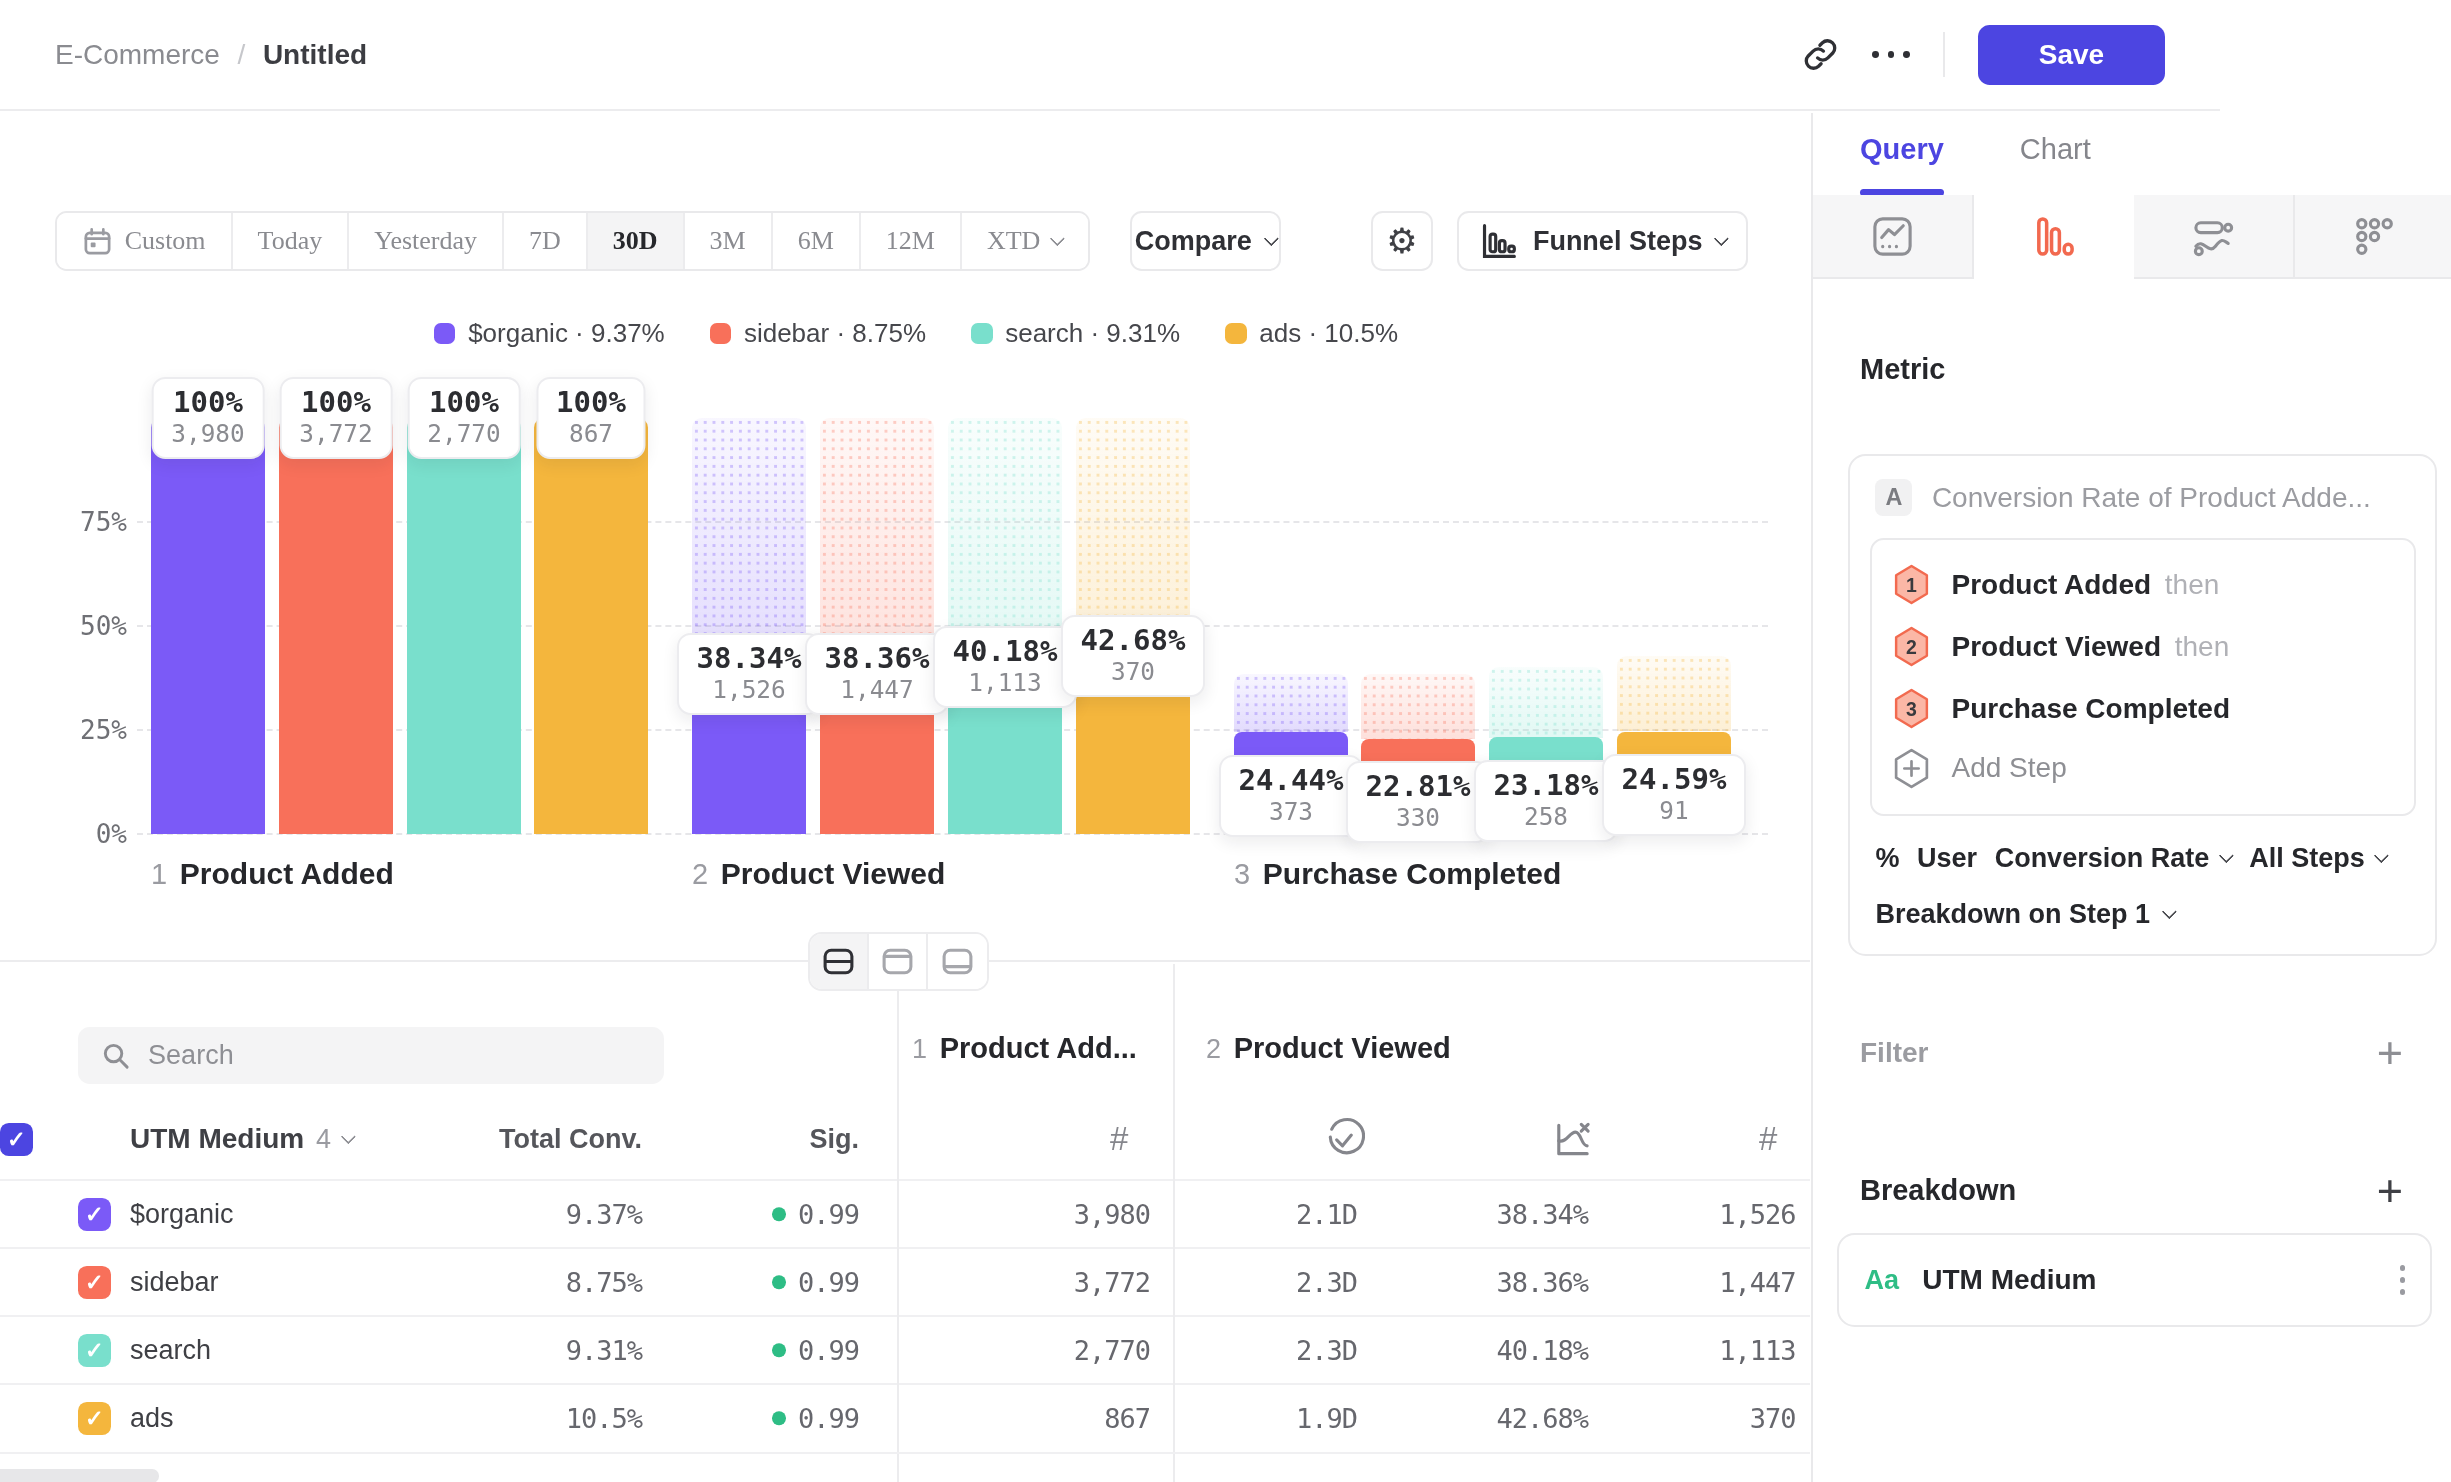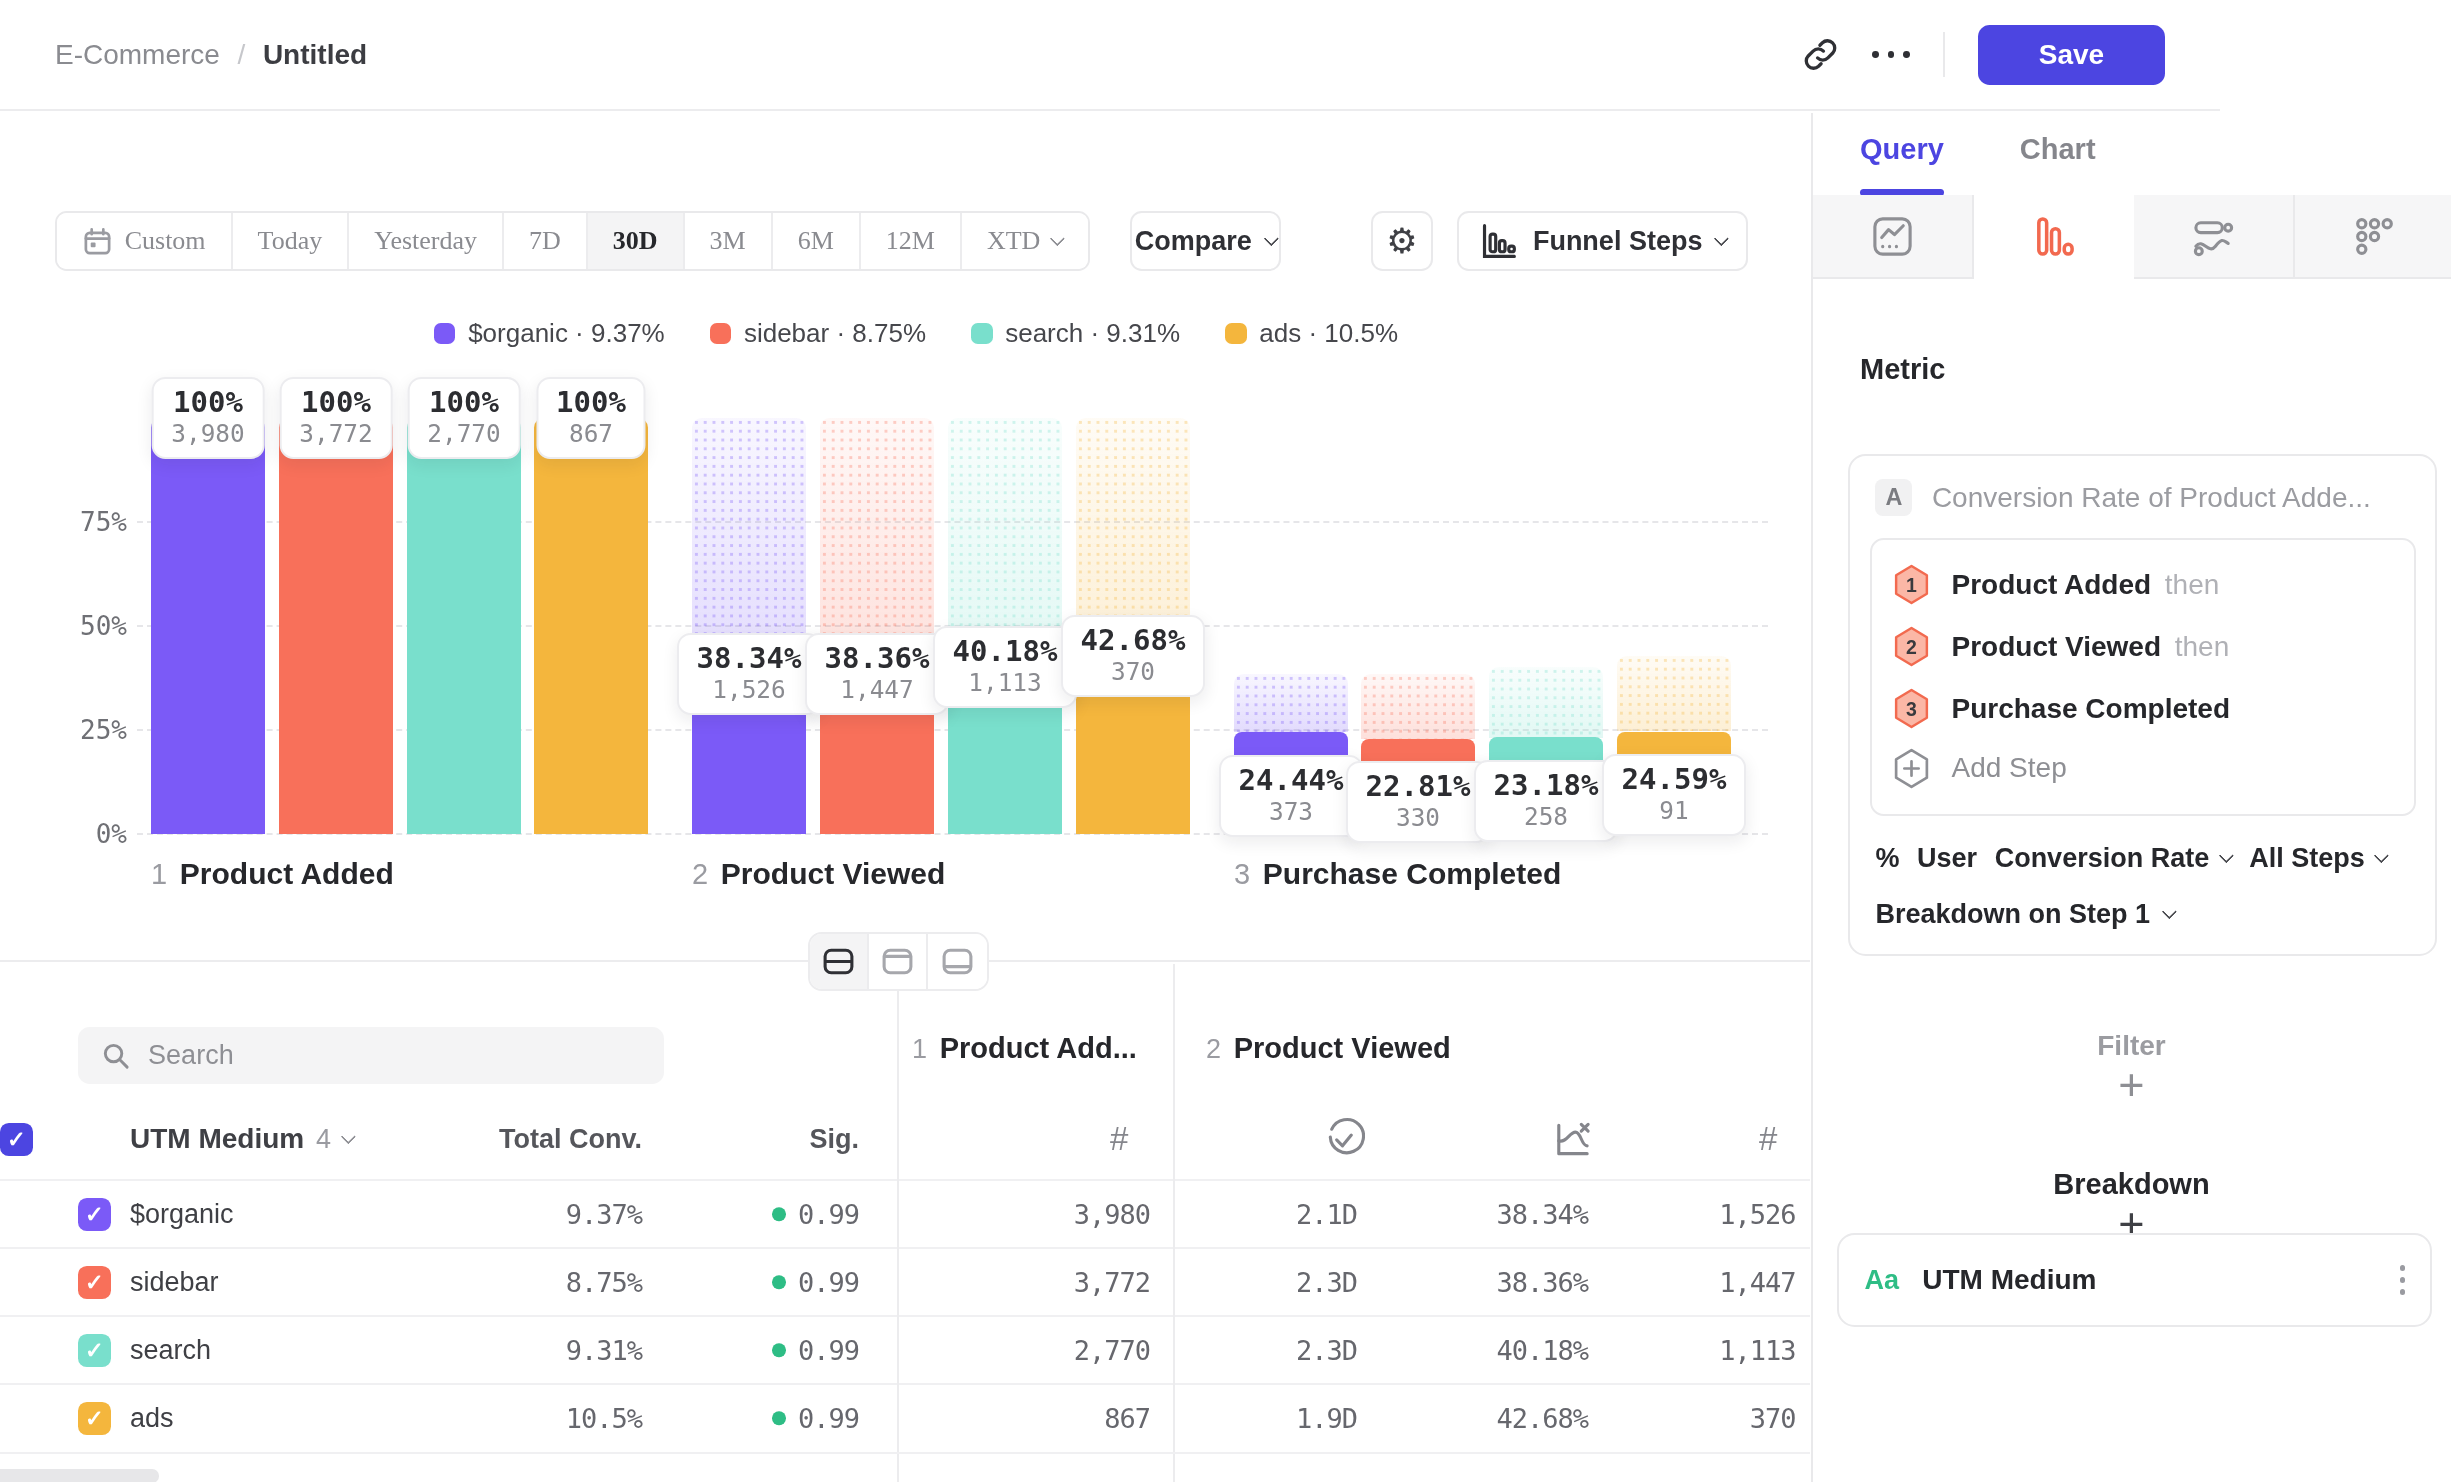--- a/index.html
+++ b/index.html
@@ -84,21 +84,21 @@
   .t-total { right:1168px; } .t-sig { right:951px; } .t-c1 { right:660px; }
   .t-time { right:453px; } .t-conv { right:222px; } .t-cnt { right:14.6px; }
   .sigdot { position:absolute; left:772px; top:50%; transform:translateY(-50%); width:13.7px; height:13.7px; border-radius:50%; }
   .rows-end { position:absolute; left:0; width:1810px; border-top:2px solid #f0f0f2; }
   .scroll-strip { position:absolute; left:0; top:1469px; width:159px; height:13.7px; background:#e7e7e9; border-radius:0 6.8px 6.8px 0; }
 
   
   .sidebar { position:absolute; left:1811px; top:113px; width:641px; height:1369px; border-left:2px solid #e9e9eb; background:#fff; }
   .sb-tabs { position:absolute; left:47px; top:19.5px; display:flex; gap:76px; font-size:29px; font-weight:700; }
   .sb-tab-query { color:var(--accent,#4c45e1); cursor:pointer; }
-  .sb-tab-chart { color:#85868c; font-weight:700; cursor:pointer; }
+  .sb-tab-chart { color:#85868c; font-weight:400; cursor:pointer; }
   .sb-underline { position:absolute; left:47px; top:76px; width:84px; height:6.8px; border-radius:3.9px; background:var(--accent,#4c45e1); }
   .icon-tabs { position:absolute; left:0; top:82px; width:641px; height:84px; display:flex; }
   .icon-tabs .itab { flex:1; display:flex; align-items:center; justify-content:center; background:#f6f6f7; border-bottom:2px solid #e9e9eb; border-right:2px solid #e9e9eb; cursor:pointer; }
   .icon-tabs .itab:last-child { border-right:none; }
   .icon-tabs .itab.active { background:#fff; border-bottom:2px solid #fff; border-right:none; }
   .sb-h { position:absolute; left:47px; font-size:29px; font-weight:700; color:#26272b; }
   .metric-card { position:absolute; left:35px; top:341px; width:589px; border:2px solid #e9e9eb; border-radius:17.6px; padding:23.4px 19.5px 21.5px; }
   .mname-row { display:flex; align-items:center; gap:19.5px; padding:0 5.9px 21.5px; cursor:pointer; }
   .mbadge { width:37px; height:37px; border-radius:7.8px; background:#f1f1f2; color:#7b7c81; font-size:23.4px; font-weight:600; display:flex; align-items:center; justify-content:center; flex:none; }
   .mname { font-size:28px; color:#9b9ca1; white-space:nowrap; overflow:hidden; }
@@ -108,21 +108,21 @@
   .ms-then { font-size:28px; color:#b0b1b6; margin-left:-7.8px; }
   .addstep { display:flex; align-items:center; gap:21.5px; height:57px; color:#8e8f94; font-size:28px; cursor:pointer; }
   .win-row { display:flex; align-items:center; gap:17.6px; margin-top:9.8px; }
   .win-label { font-size:27px; font-weight:600; color:#26272b; }
   .win-input { width:140px; height:51px; background:#f4f4f5; border:none; border-radius:7.8px; font-family:inherit; font-size:27px; color:#3f4045; padding:0 17.6px; outline:none; }
   .win-unit { height:51px; border:2px solid #e6e6e8; border-radius:7.8px; background:#fff; display:flex; align-items:center; gap:13.7px; padding:0 17.6px; font-size:27px; color:#26272b; font-weight:600; cursor:pointer; }
   .win-adv { margin-left:auto; display:flex; align-items:center; gap:11.7px; font-size:27px; color:#9a9ba1; cursor:pointer; }
   .measure-row { display:flex; align-items:center; gap:17.6px; padding:27px 5.9px 0; font-size:27px; font-weight:600; color:#26272b; flex-wrap:nowrap; }
   .measure-row .seg { display:flex; align-items:center; gap:11.7px; cursor:pointer; white-space:nowrap; }
   .bdstep-row { display:flex; align-items:center; gap:13.7px; padding:25px 5.9px 2px; font-size:27px; font-weight:600; color:#26272b; cursor:pointer; }
-  .section-row { position:absolute; left:47px; right:49px; display:flex; align-items:center; justify-content:space-between;flex-direction:column; }
+  .section-row { position:absolute; left:47px; right:49px; display:flex; align-items:center; justify-content:space-between; }
   .filter-title { font-size:28px; font-weight:600; color:#9b9ca1; }
   .bd-title { font-size:29px; font-weight:700; color:#26272b; }
   .plus { font-size:45px; font-weight:300; color:#8e8f94; line-height:1; cursor:pointer; }
   .plus.dark { color:#3f4045; }
   .bd-card { position:absolute; left:24.4px; top:1120px; width:595px; height:94px; border:2px solid #e9e9eb; border-radius:17.6px; display:flex; align-items:center; padding:0 25px; gap:23.4px; cursor:pointer; }
   .bd-aa { color:var(--green,#2ebd85); font-size:27px; font-weight:700; }
   .bd-label { font-size:28px; font-weight:700; color:#26272b; }
   .kebab { margin-left:auto; display:flex; flex-direction:column; gap:5.9px; cursor:pointer; }
   .kebab i { width:5.9px; height:5.9px; border-radius:50%; background:#9a9ba1; }
   svg { display:block; }

